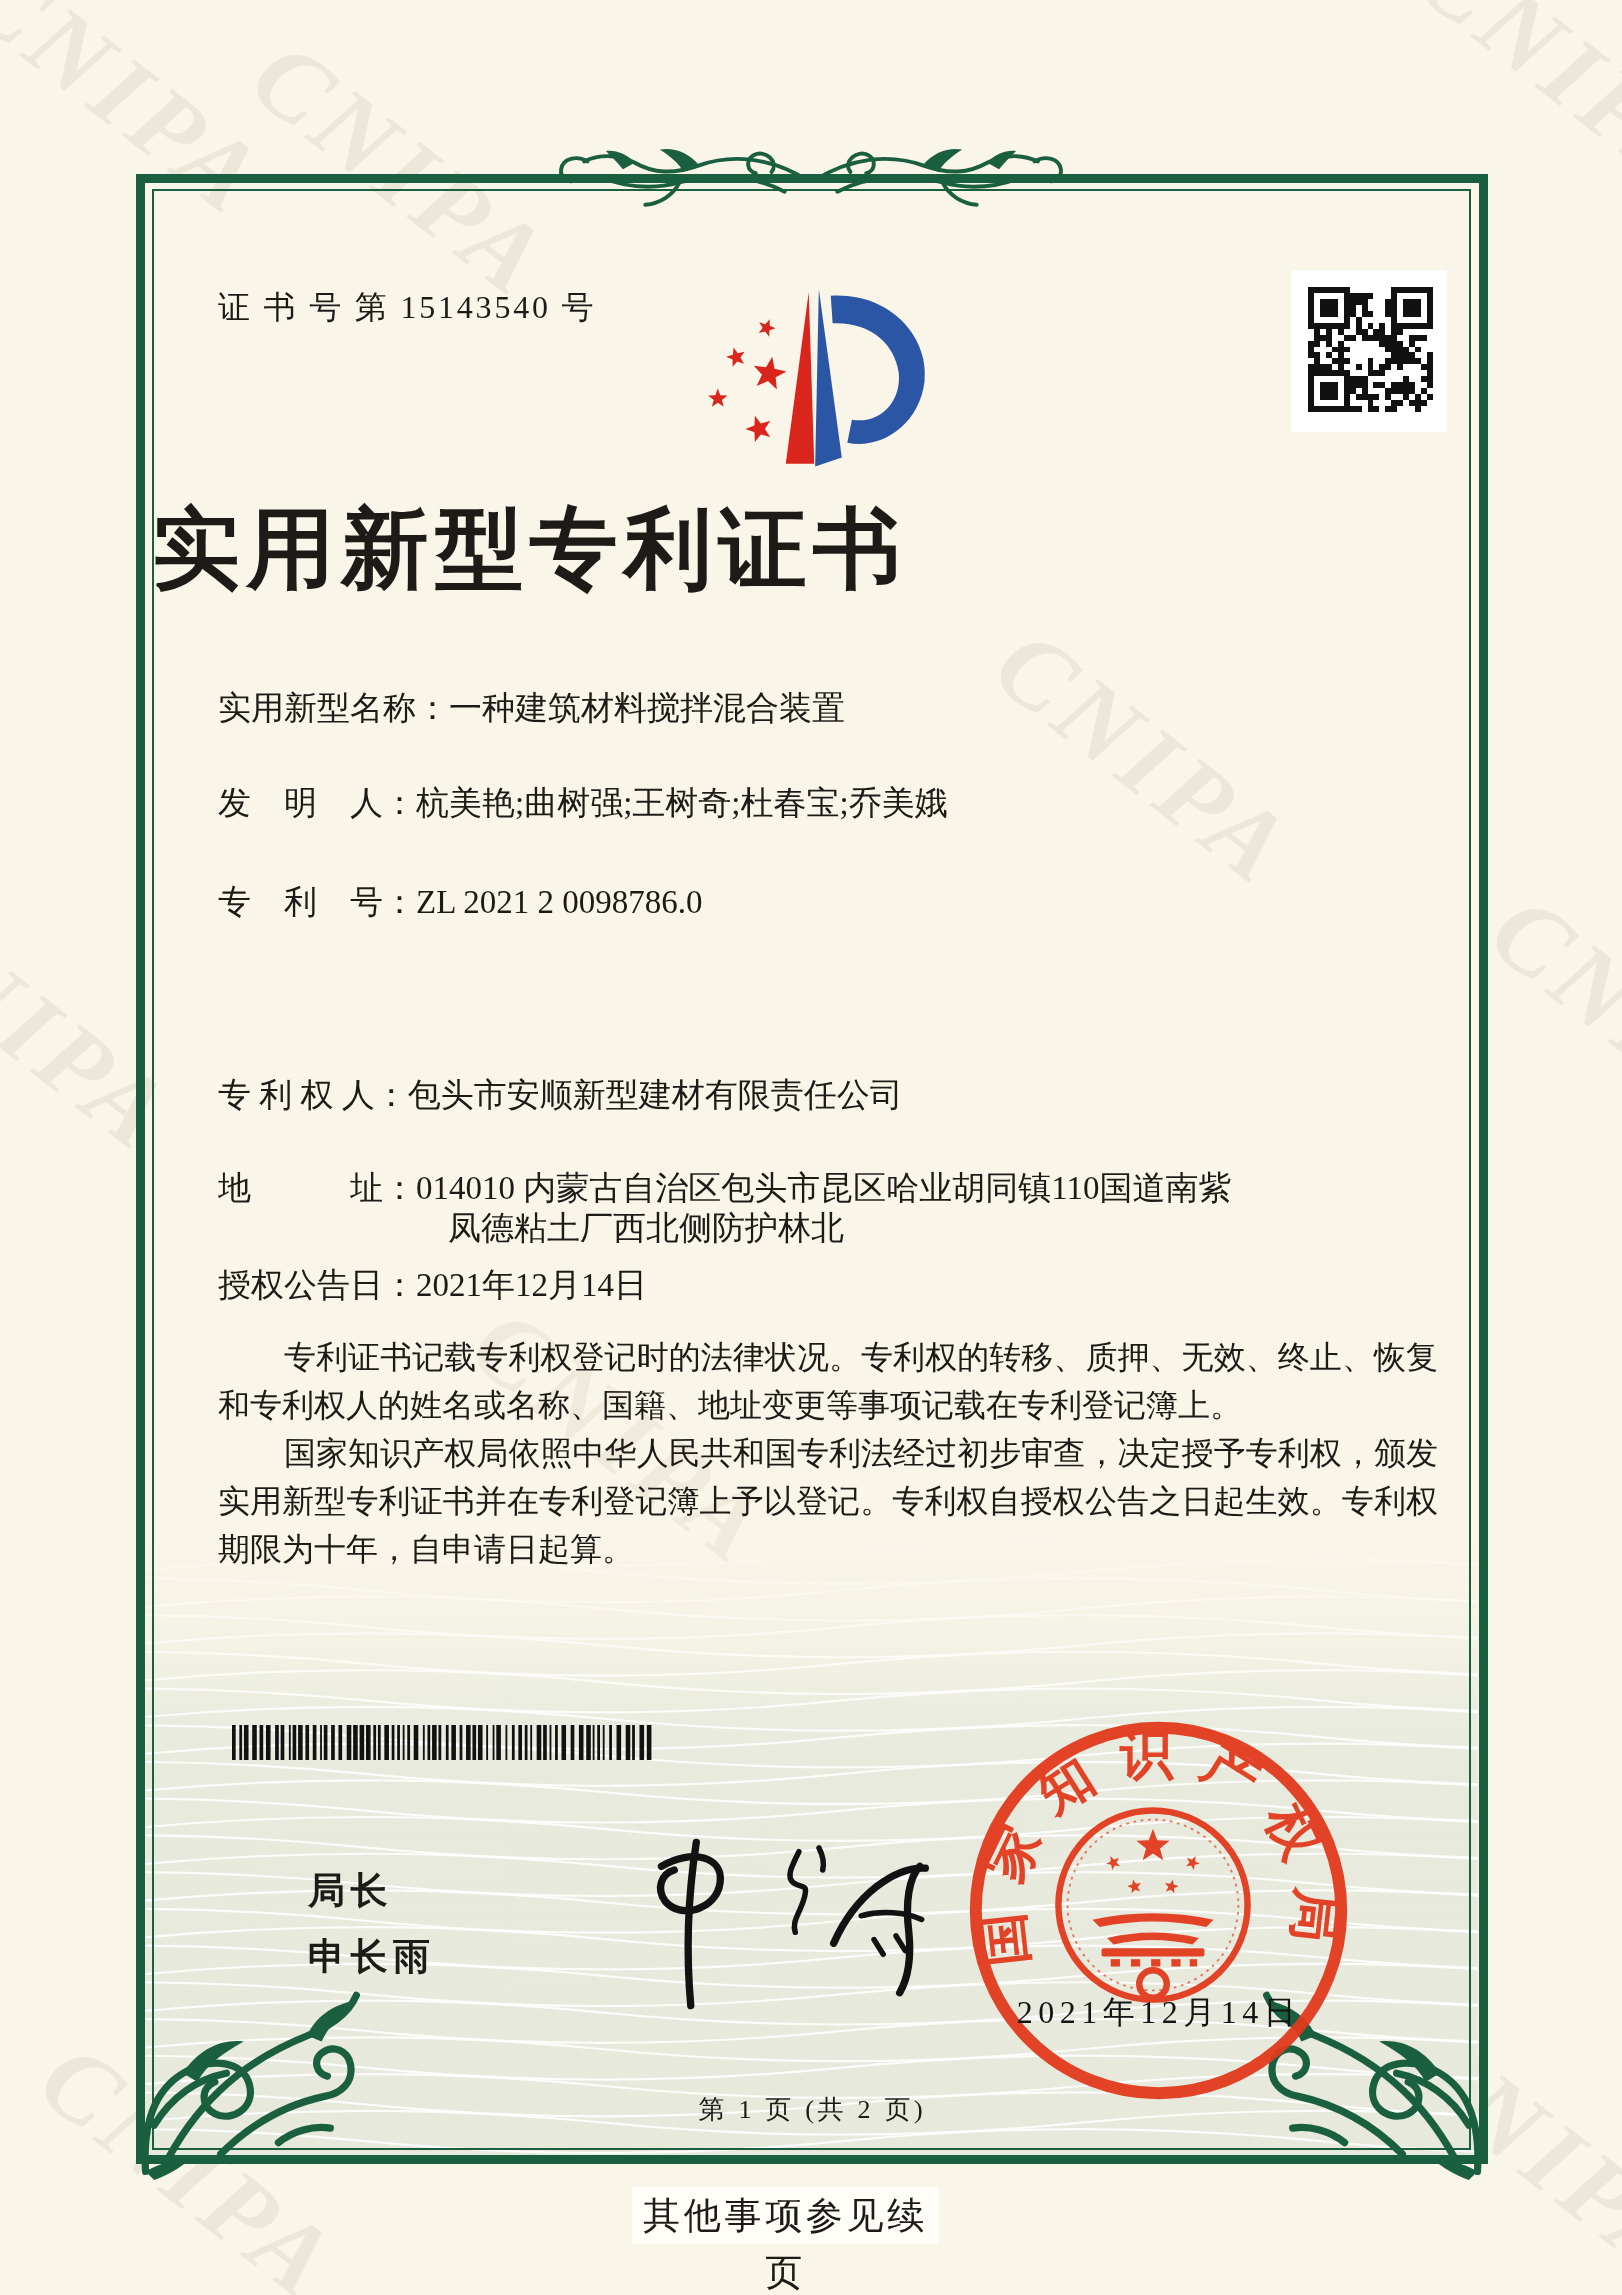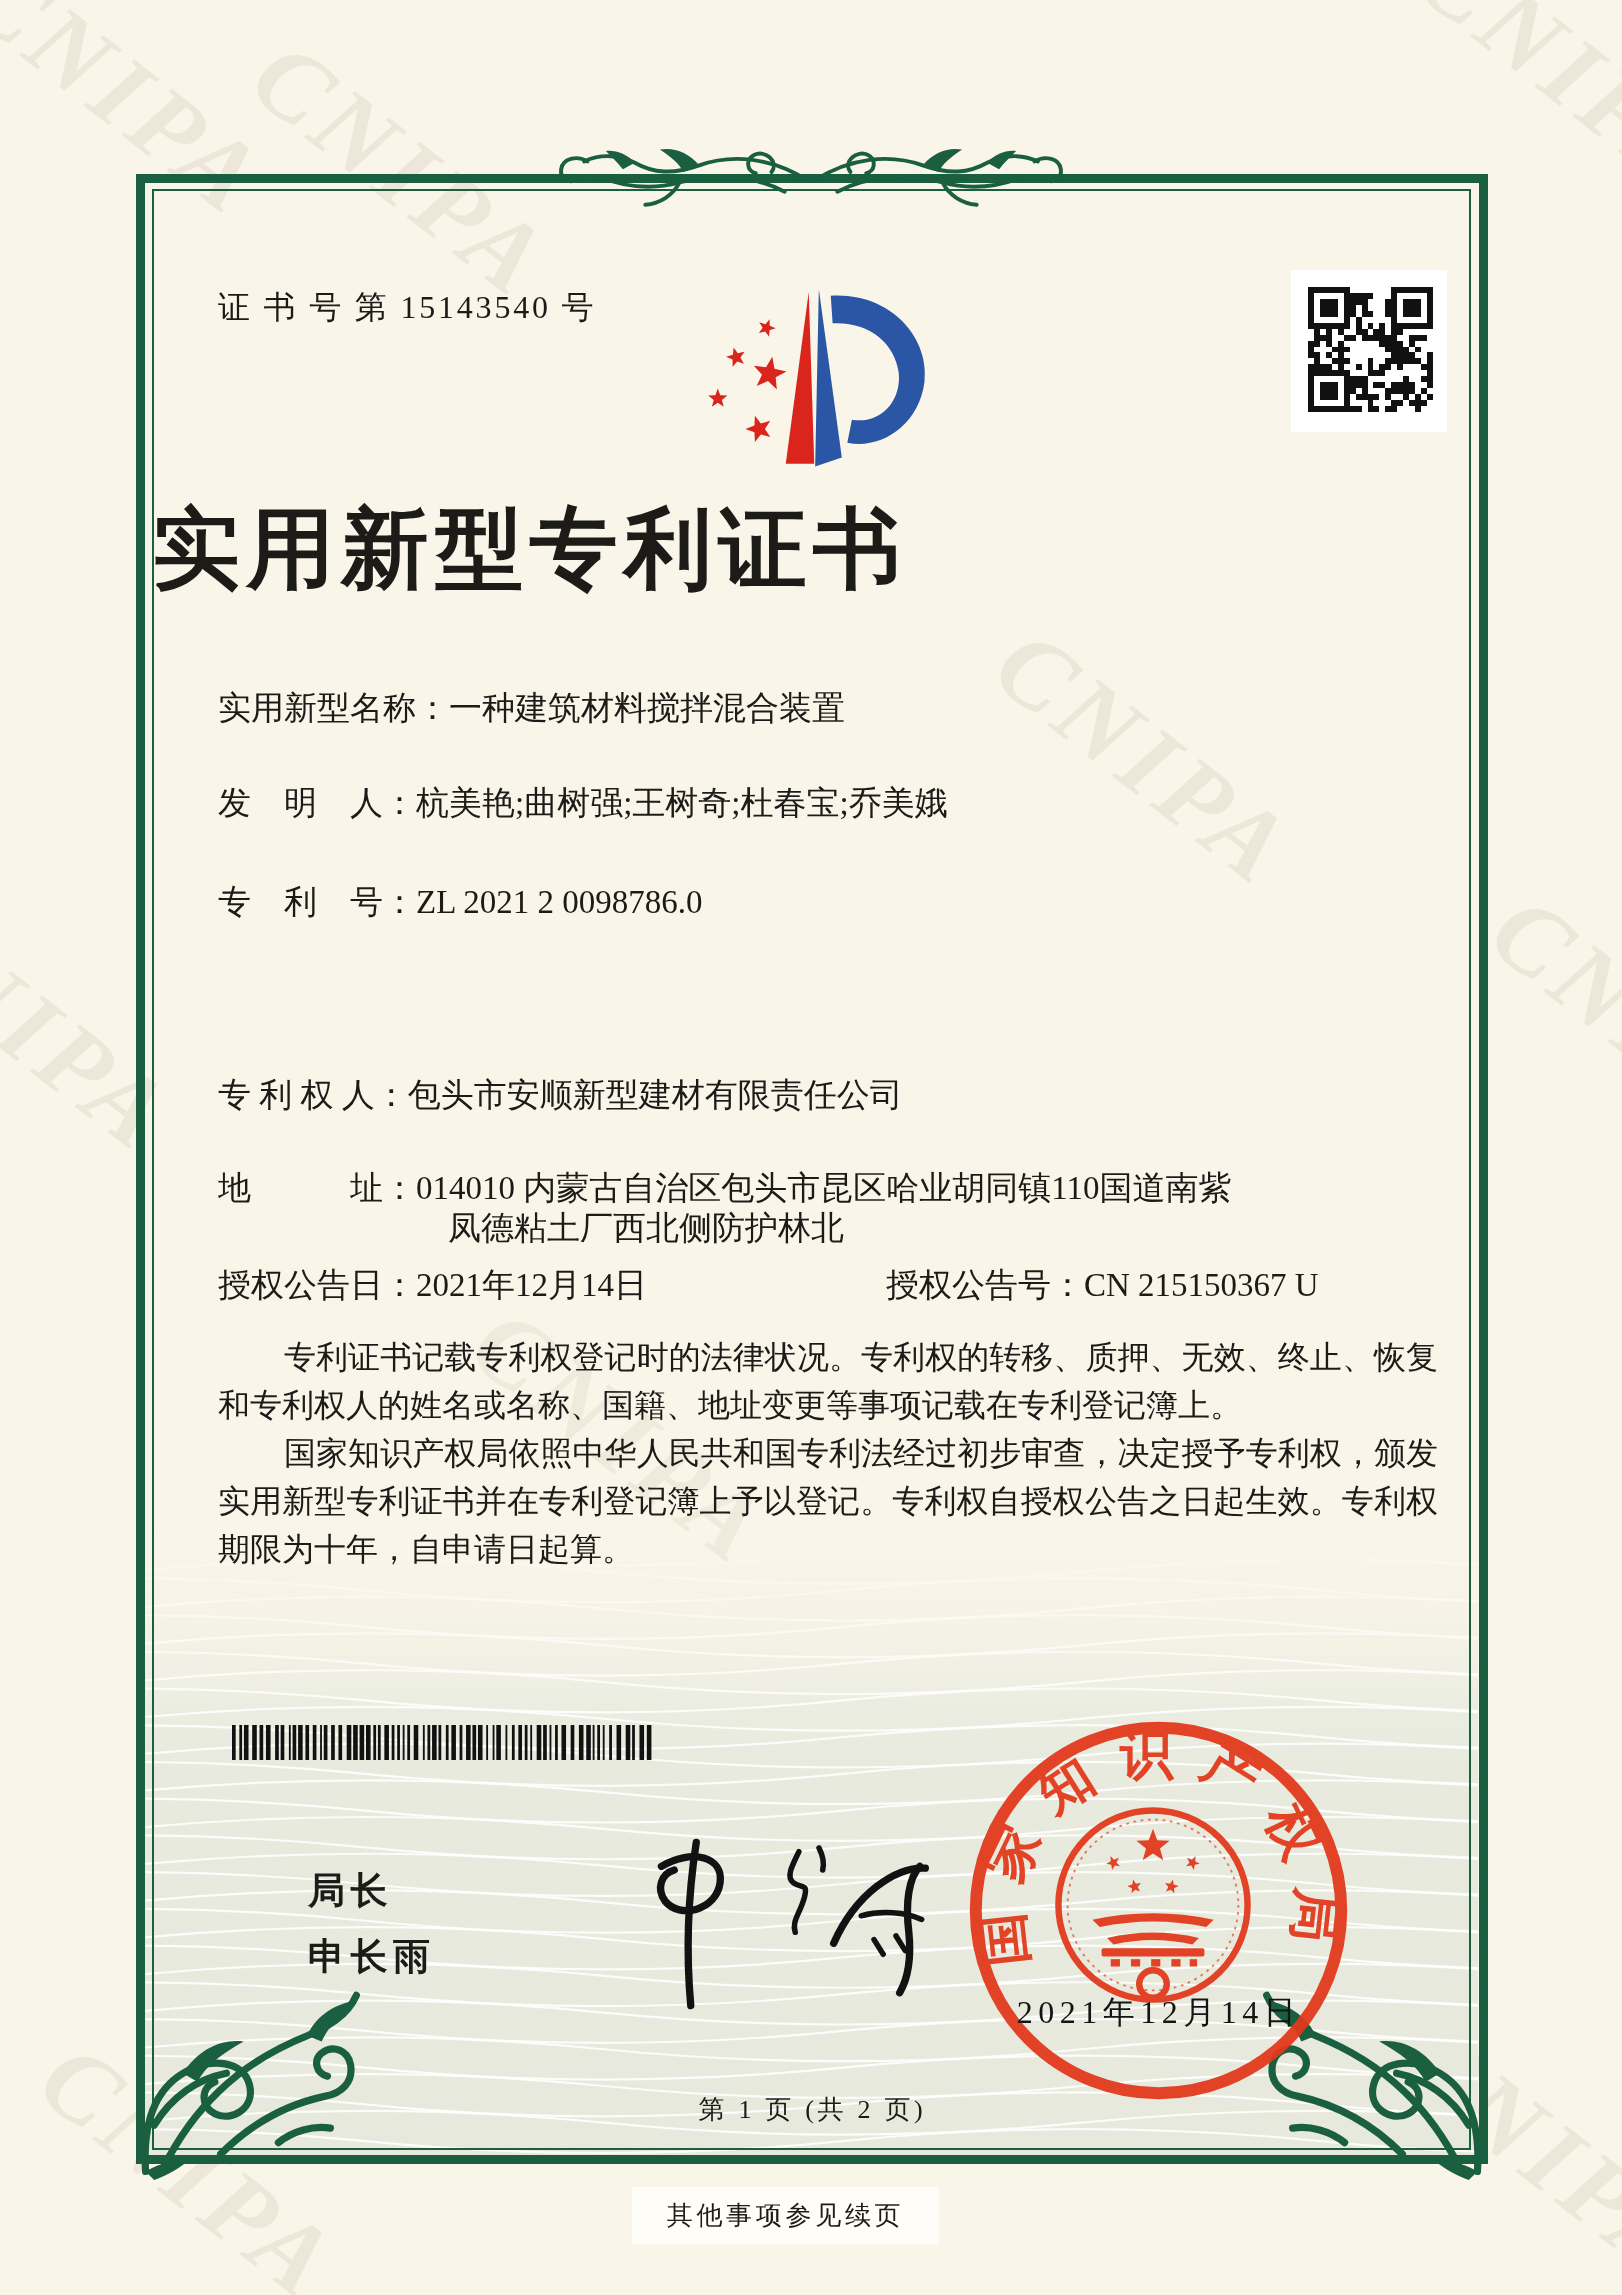--- a/index.html
+++ b/index.html
@@ -46,21 +46,21 @@
   .barcode{position:absolute;left:232px;top:1725px;width:424px;height:35px;}
   .sig-label{position:absolute;left:264px;font-size:37px;font-weight:600;letter-spacing:5.5px;
     font-family:"Liberation Sans","DejaVu Sans",sans-serif;margin-left:44px;}
   .signature{position:absolute;left:496px;top:1826px;width:450px;height:197px;}
   .seal{position:absolute;left:962px;top:1714px;width:393px;height:393px;opacity:.95;}
   .seal-date{position:absolute;left:988px;top:1991px;width:342px;text-align:center;
     font-size:32px;letter-spacing:5.5px;color:#141414;white-space:nowrap;z-index:5;}
   .page-num{position:absolute;left:152px;top:2092px;width:1321px;text-align:center;
     font-size:26px;letter-spacing:3.7px;}
   .cont-note{position:absolute;left:632px;top:2187px;width:307px;height:57px;background:#fffdf8;
-    text-align:center;line-height:57px;font-size:26px;letter-spacing:3.7px;z-index:4;}
+    text-align:center;line-height:57px;font-size:37px;letter-spacing:3.7px;z-index:4;}
 </style>
 </head>
 <body>
 
 <div class="page">
 
   <div class="wm" style="left:-55px;top:27.5px">CNIPA</div>
   <div class="wm" style="left:230px;top:110px">CNIPA</div>
   <div class="wm" style="left:1396px;top:9.2px">CNIPA</div>
   <div class="wm" style="left:973px;top:698px">CNIPA</div>
@@ -433,23 +433,20 @@
     <div class="field-row" style="top:1073px">
       <span class="lbl">专 利 权 人：</span><span class="val">包头市安顺新型建材有限责任公司</span>
     </div>
     <div class="field-row" style="top:1166px">
       <span class="lbl">地　　　址：</span><span class="val">014010 内蒙古自治区包头市昆区哈业胡同镇110国道南紫</span>
     </div>
     <div class="addr2" style="top:1206px">凤德粘土厂西北侧防护林北</div>
     <div class="field-row" style="top:1263px">
       <span class="lbl">授权公告日：</span><span class="val">2021年12月14日</span>
     </div>
-    <div class="grant2" style="top:1263px">
-      <span class="lbl">授权公告号：</span><span class="val">CN 215150367 U</span>
-    </div>
 
     <div class="body-text">
       <p>专利证书记载专利权登记时的法律状况。专利权的转移、质押、无效、终止、恢复和专利权人的姓名或名称、国籍、地址变更等事项记载在专利登记簿上。</p>
       <p>国家知识产权局依照中华人民共和国专利法经过初步审查，决定授予专利权，颁发实用新型专利证书并在专利登记簿上予以登记。专利权自授权公告之日起生效。专利权期限为十年，自申请日起算。</p>
     </div>
 
     <svg class="barcode" id="barSvg" viewBox="0 0 462 38" preserveAspectRatio="none">
         <rect x="0" y="0" width="4" height="38" fill="#111"></rect>
         <rect x="8" y="0" width="3" height="38" fill="#111"></rect>
         <rect x="13" y="0" width="5" height="38" fill="#111"></rect>

